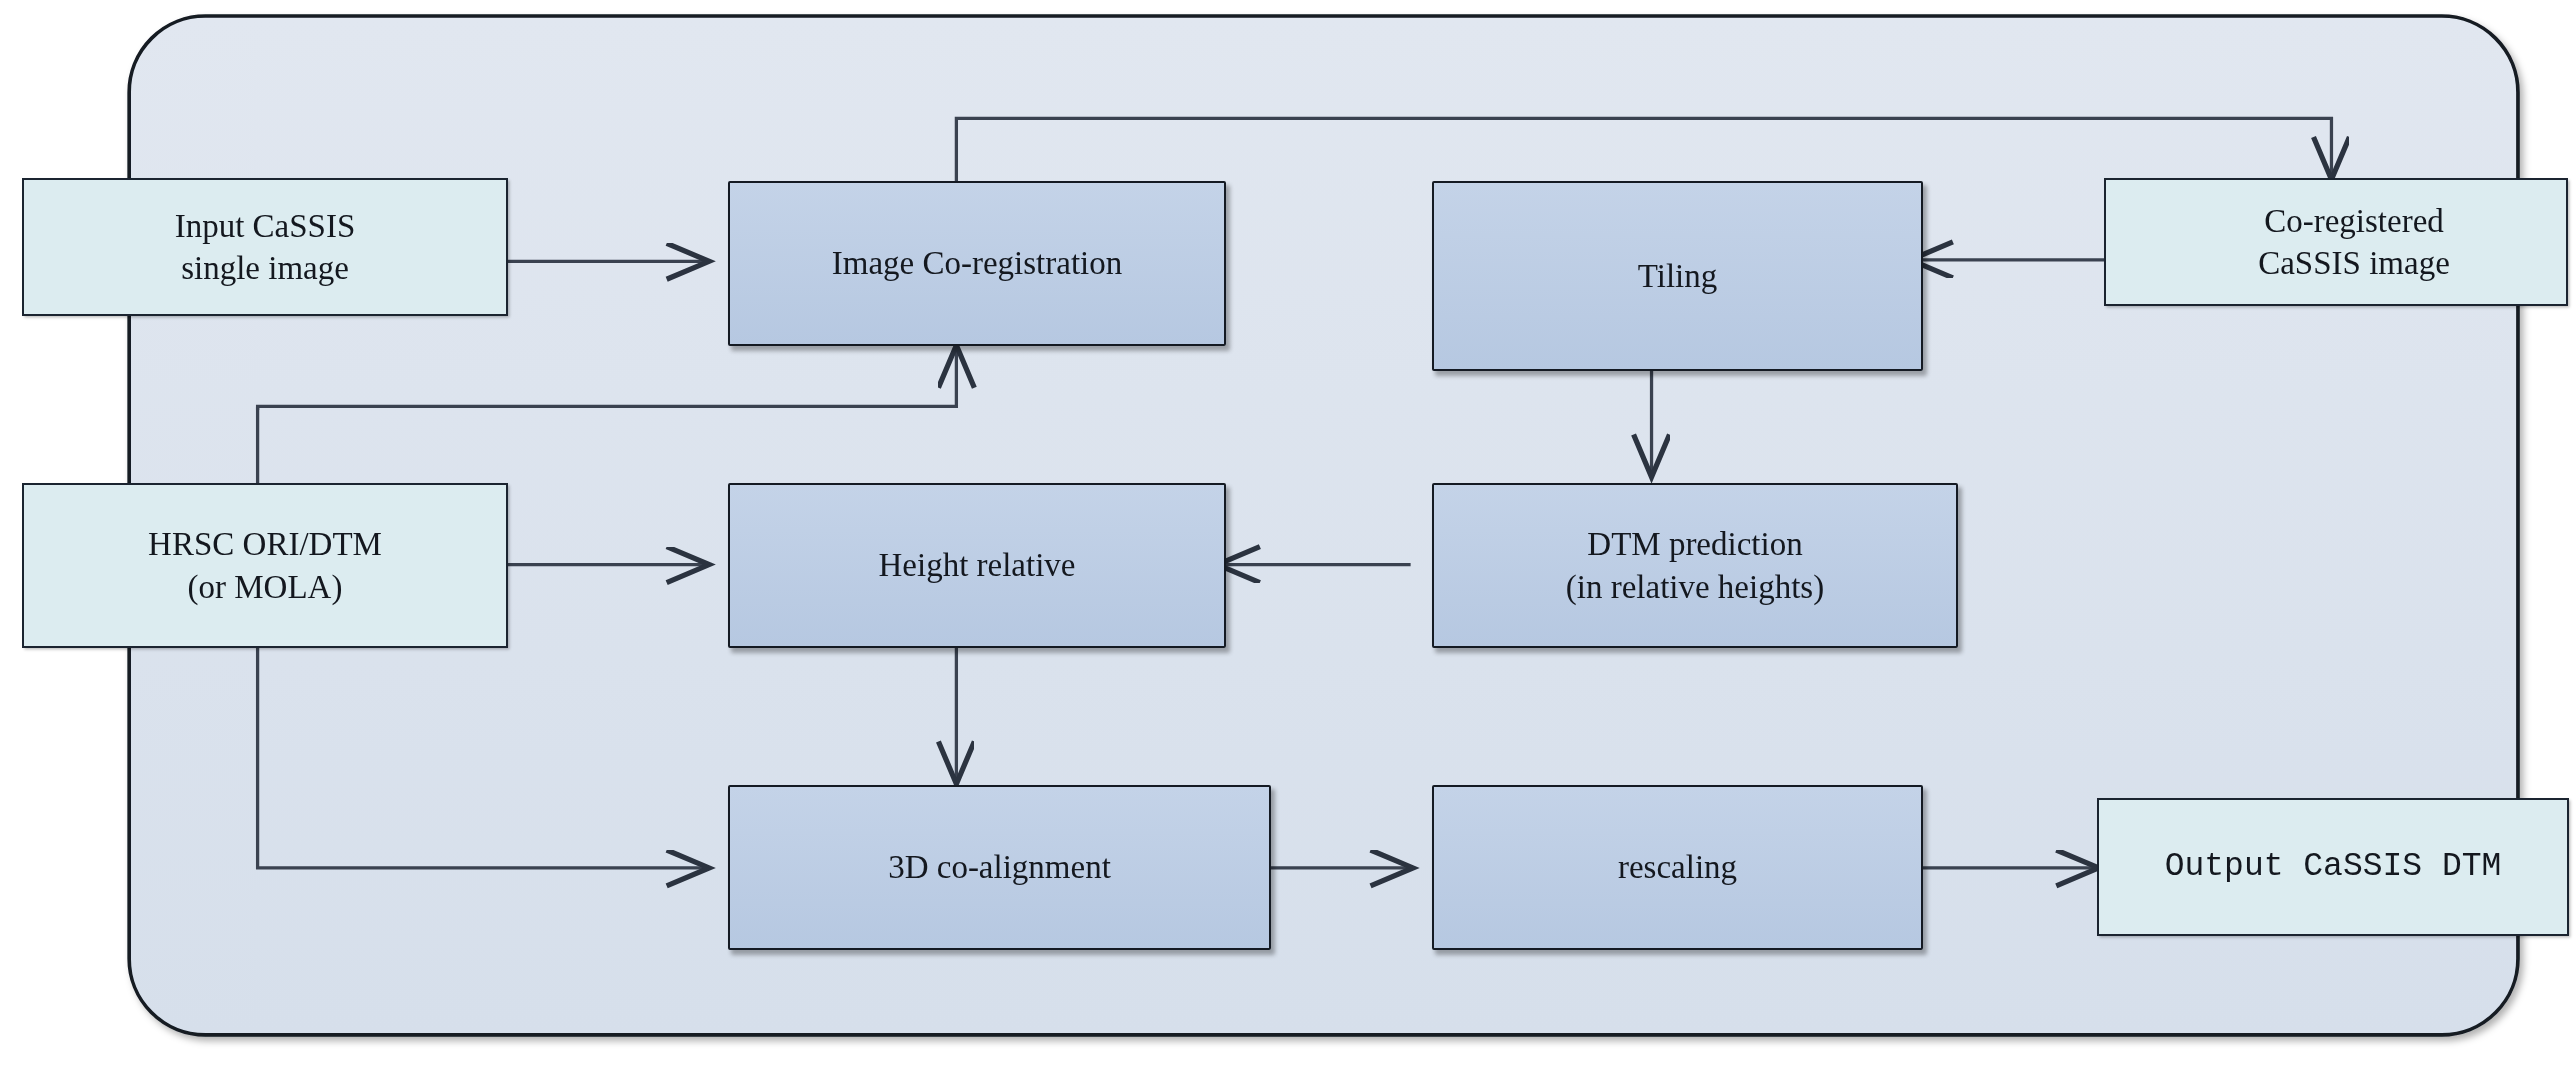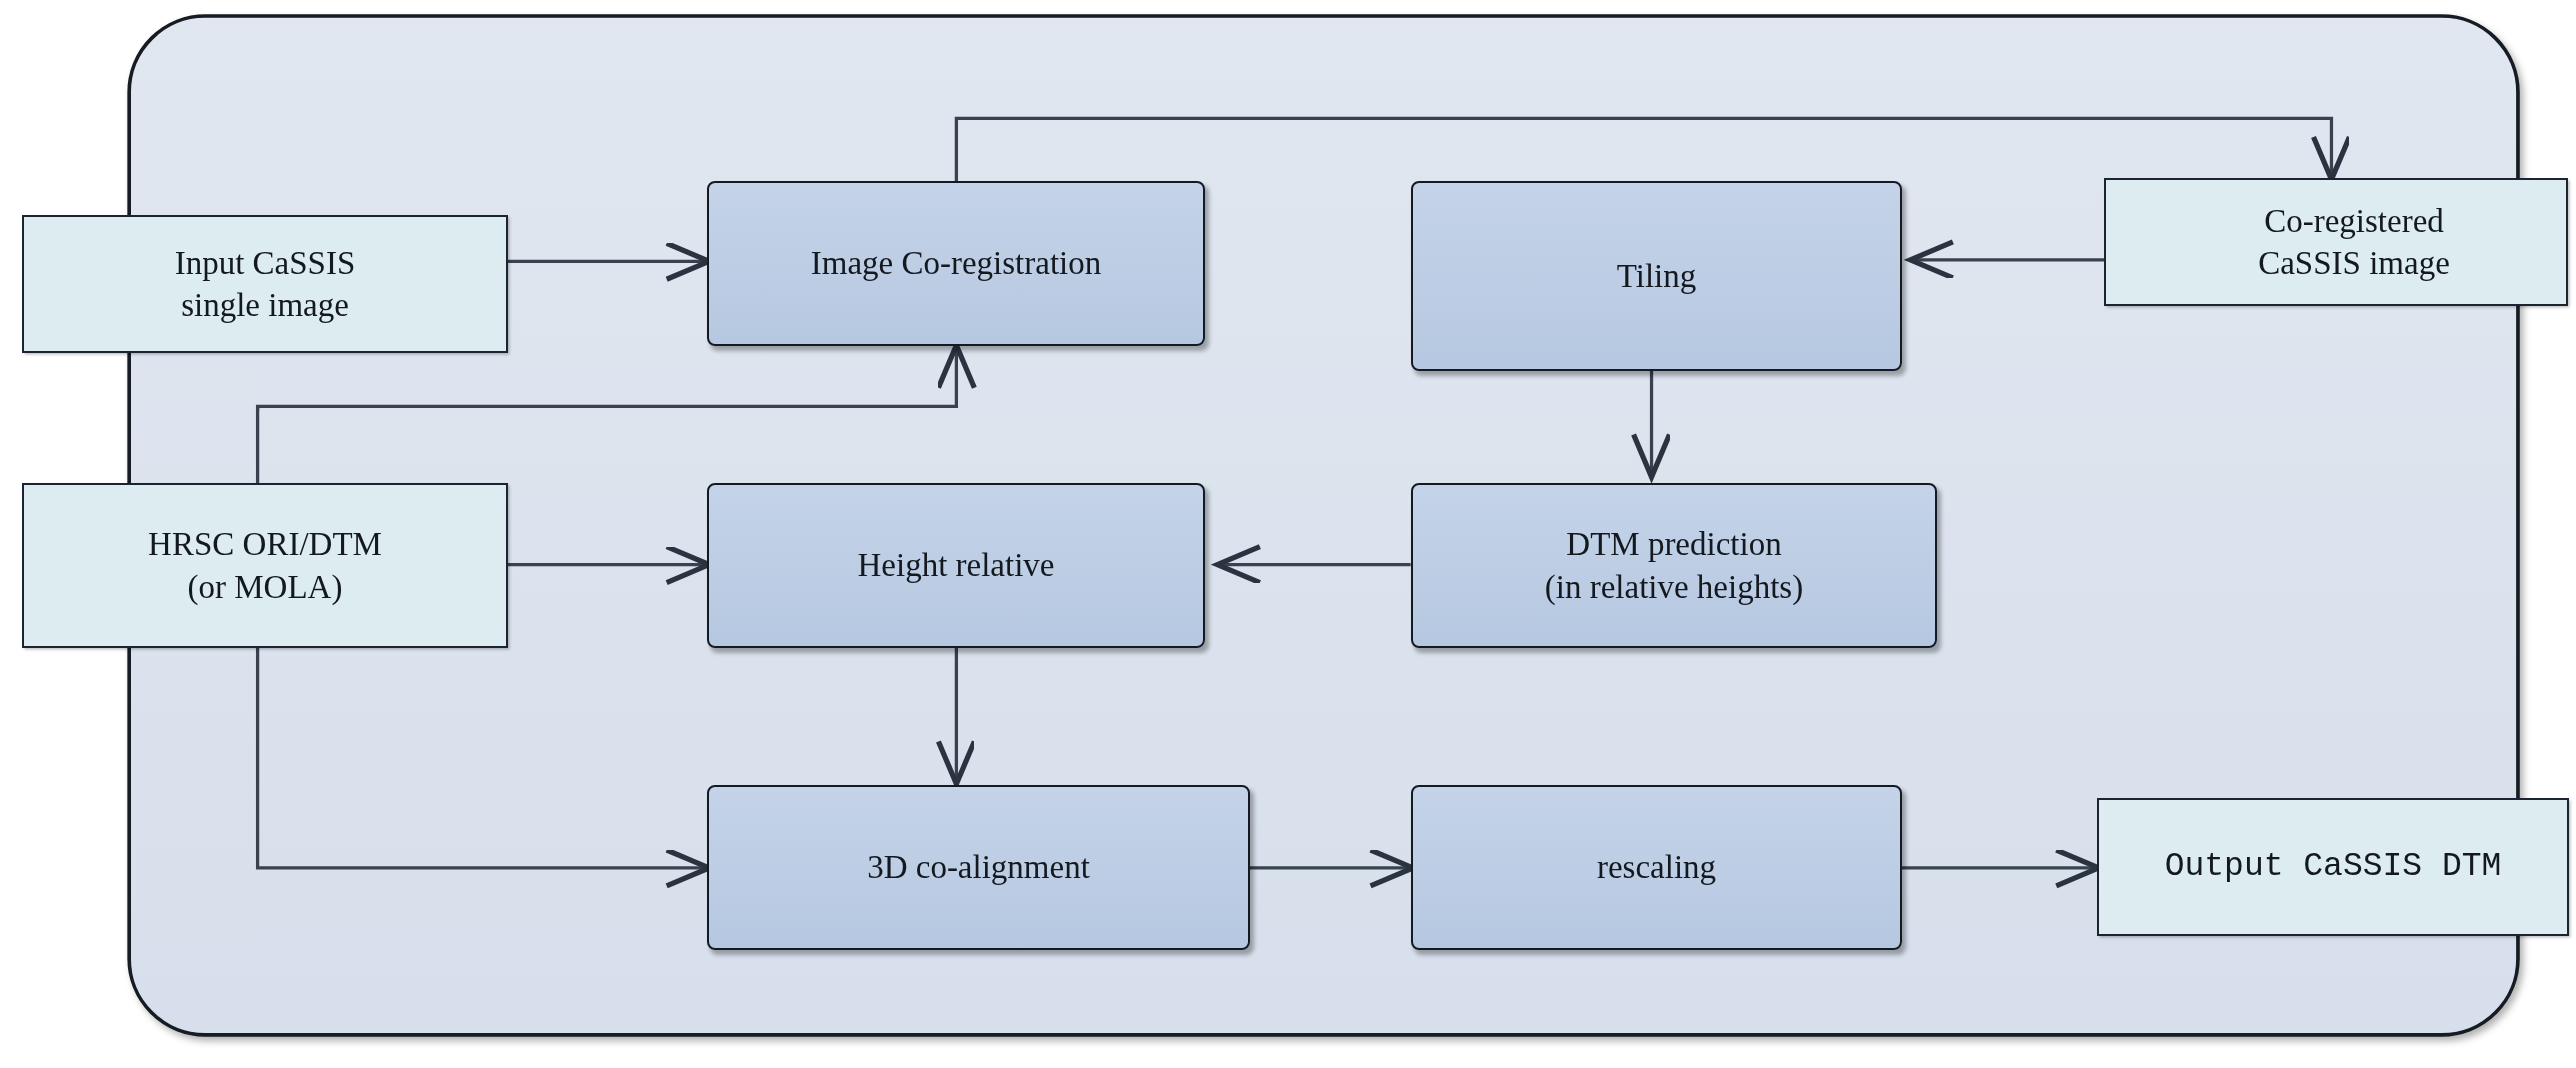--- a/index.html
+++ b/index.html
@@ -25,22 +25,23 @@
   .node.data{
     background:#dcecf0;
     border:2.2px solid #1b2430;
     border-radius:0;
     box-shadow:2.2px 2.2px 2.9px rgba(0,0,0,.28);
   }
   
   .node.proc{
     background:linear-gradient(180deg,#c4d3e8 0%,#b6c8e1 100%);
     border:2.9px solid #141a23;
-    border-radius:8px;
+    border-radius:2px;
     box-shadow:3.6px 4.4px 4.4px rgba(0,0,0,.3);
+    margin-left:21px;
   }
 </style>
 </head>
 <body>
 
 <div id="canvas">
 
   <svg id="flow-svg" viewBox="0 0 3550 1473" xmlns="http://www.w3.org/2000/svg">
     <defs>
       <marker id="arw" markerWidth="16" markerHeight="16" refX="13.5" refY="5.5" orient="auto" markerUnits="strokeWidth">
@@ -79,21 +80,21 @@
       <path d="M1318 888 L1318 1078" marker-end="url(#arw)"></path>
 
       <path d="M1665 1196 L1945 1196" marker-end="url(#arw)"></path>
 
       <path d="M2620 1196 L2890 1196" marker-end="url(#arw)"></path>
 
       <path d="M178 180 L178 1215" stroke="none"></path>
     </g>
   </svg>
 
-  <div class="node data" style="left:22px;  top:178px;  width:486px; height:138px;margin-top:37px;">
+  <div class="node data" style="left:22px;  top:178px;  width:486px; height:138px;">
     <span class="lbl">Input CaSSIS<br>single image</span>
   </div>
 
   <div class="node proc" style="left:707px; top:181px; width:498px; height:165px;">
     <span class="lbl">Image Co-registration</span>
   </div>
 
   <div class="node proc" style="left:1411px; top:181px; width:491px; height:190px;">
     <span class="lbl">Tiling</span>
   </div>

